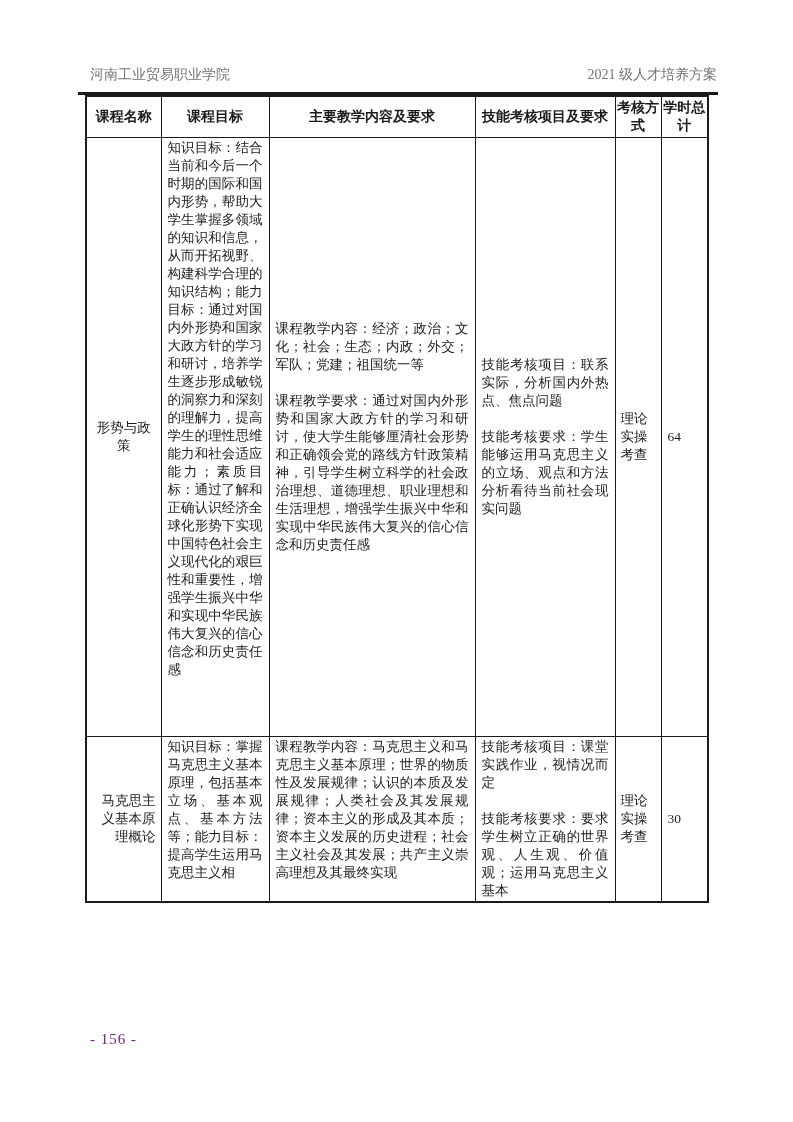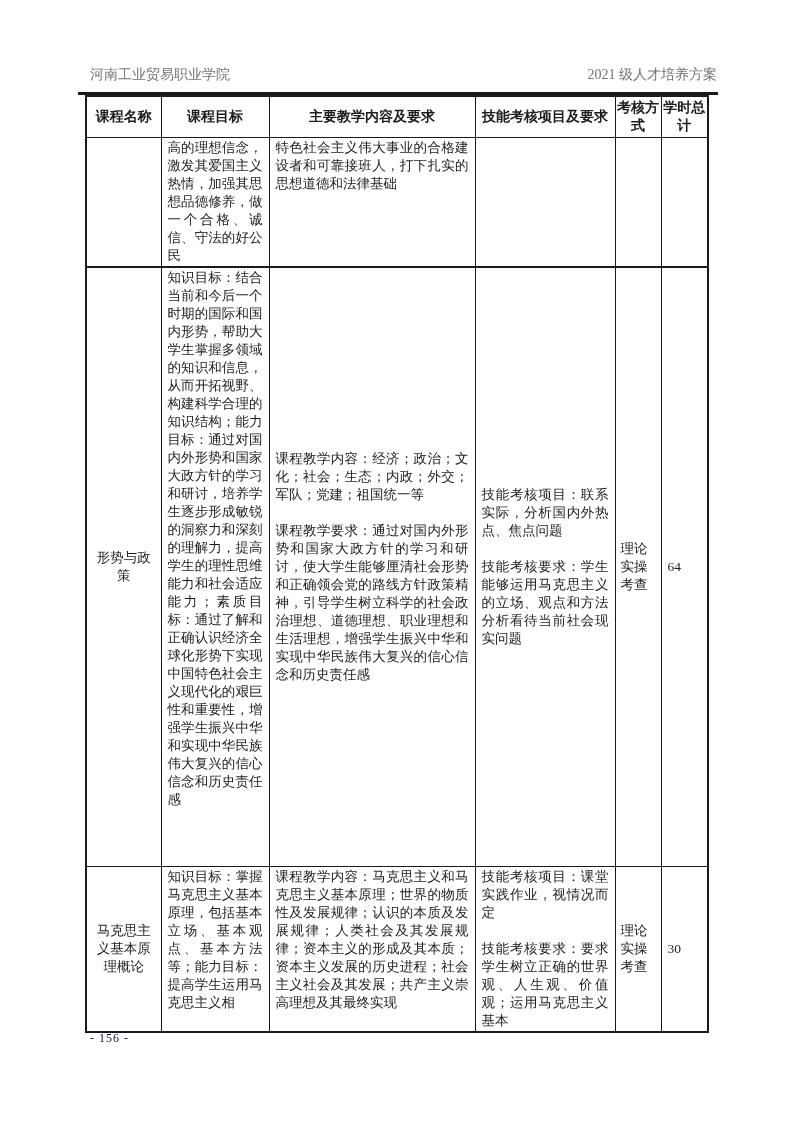--- a/index.html
+++ b/index.html
@@ -43,21 +43,21 @@
   tr.r3 { height: 146px; }
   tr.r1 td { border-bottom-width: 2px; }
   td.name-cell { text-align: center; padding: 1px 5px; }
   td.num-cell { text-align: left; }
   td.method-cell { text-align: left; padding: 1px 5px; }
   td.top-align { vertical-align: top; }
   .jtxt { text-align: justify; text-justify: inter-character; word-break: break-all; }
   .para + .para { margin-top: 18px; }
   .page-footer {
     position: absolute; top: 1031px; left: 90px;
-    font-size: 12px; letter-spacing: 1px; color: #0f172a;
+    font-size: 15px; letter-spacing: 1px; color: #701a75;
   }
 </style>
 </head>
 <body>
 
 <div class="running-header">
   <span>河南工业贸易职业学院</span>
   <span>2021 级人才培养方案</span>
 </div>
 <div class="header-rule"></div>
@@ -75,32 +75,20 @@
     <tr>
       <th>课程名称</th>
       <th>课程目标</th>
       <th>主要教学内容及要求</th>
       <th>技能考核项目及要求</th>
       <th>考核方式</th>
       <th>学时总计</th>
     </tr>
   </thead>
   <tbody>
-    <tr class="r1">
-      <td class="name-cell"></td>
-      <td class="top-align">
-        <div class="jtxt">高的理想信念，激发其爱国主义热情，加强其思想品德修养，做一个合格、诚信、守法的好公民</div>
-      </td>
-      <td class="top-align">
-        <div class="para jtxt">特色社会主义伟大事业的合格建设者和可靠接班人，打下扎实的思想道德和法律基础</div>
-      </td>
-      <td></td>
-      <td class="method-cell"></td>
-      <td class="num-cell"></td>
-    </tr>
     <tr class="r2">
       <td class="name-cell">
         <div class="jtxt" style="text-align:center;">形势与政策</div>
       </td>
       <td class="top-align">
         <div class="jtxt">知识目标：结合当前和今后一个时期的国际和国内形势，帮助大学生掌握多领域的知识和信息，从而开拓视野、构建科学合理的知识结构；能力目标：通过对国内外形势和国家大政方针的学习和研讨，培养学生逐步形成敏锐的洞察力和深刻的理解力，提高学生的理性思维能力和社会适应能力；素质目标：通过了解和正确认识经济全球化形势下实现中国特色社会主义现代化的艰巨性和重要性，增强学生振兴中华和实现中华民族伟大复兴的信心信念和历史责任感</div>
       </td>
       <td>
         <div class="para jtxt">课程教学内容：经济；政治；文化；社会；生态；内政；外交；军队；党建；祖国统一等</div>
         <div class="para jtxt">课程教学要求：通过对国内外形势和国家大政方针的学习和研讨，使大学生能够厘清社会形势和正确领会党的路线方针政策精神，引导学生树立科学的社会政治理想、道德理想、职业理想和生活理想，增强学生振兴中华和实现中华民族伟大复兴的信心信念和历史责任感</div>
@@ -111,21 +99,21 @@
       </td>
       <td class="method-cell">
         <div>理论实操考查</div>
       </td>
       <td class="num-cell">
         <span>64</span>
       </td>
     </tr>
     <tr class="r3">
       <td class="name-cell">
-        <div class="jtxt" style="text-align:center;">马克思主义基本原理概论</div>
+        <div class="jtxt" style="text-align:right;">马克思主义基本原理概论</div>
       </td>
       <td class="top-align">
         <div class="jtxt">知识目标：掌握马克思主义基本原理，包括基本立场、基本观点、基本方法等；能力目标：提高学生运用马克思主义相</div>
       </td>
       <td class="top-align">
         <div class="para jtxt">课程教学内容：马克思主义和马克思主义基本原理；世界的物质性及发展规律；认识的本质及发展规律；人类社会及其发展规律；资本主义的形成及其本质；资本主义发展的历史进程；社会主义社会及其发展；共产主义崇高理想及其最终实现</div>
       </td>
       <td class="top-align">
         <div class="para jtxt">技能考核项目：课堂实践作业，视情况而定</div>
         <div class="para jtxt">技能考核要求：要求学生树立正确的世界观、人生观、价值观；运用马克思主义基本</div>

